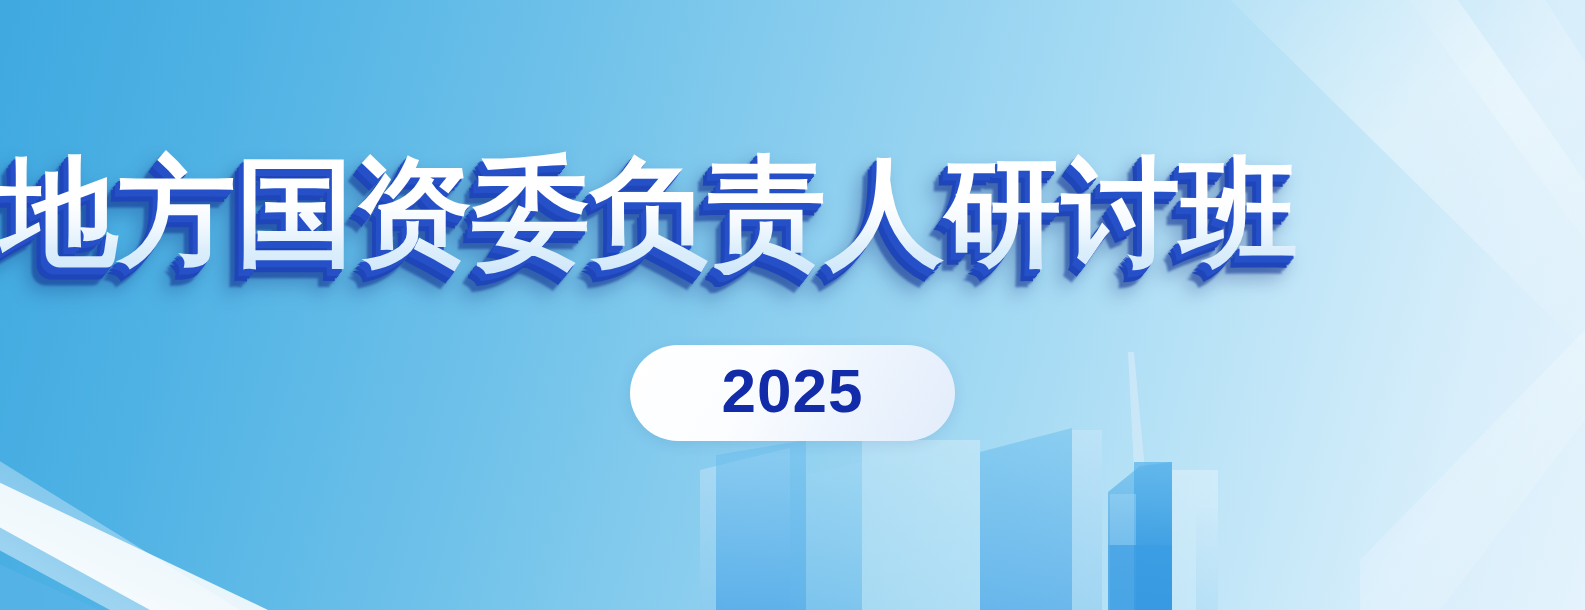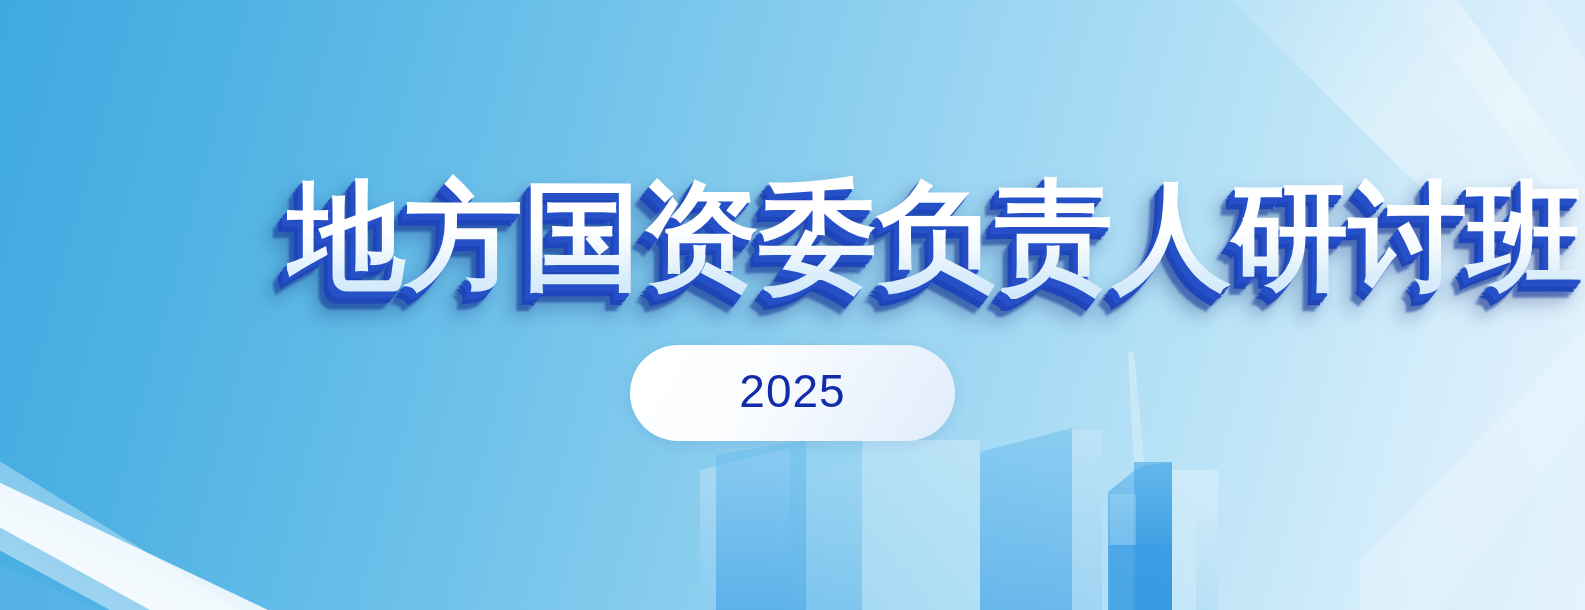--- a/index.html
+++ b/index.html
@@ -31,23 +31,22 @@
     pointer-events: none;
   }
   .bg-svg { display: block; width: 1585px; height: 610px; }
 
   
   .title-wrap {
     position: absolute;
     left: 0;
     top: 150px;
     width: 1585px;
-    text-align: right;
+    text-align: left;
     z-index: 5;
-    margin-top: 24px;
   }
   .title {
     display: inline-block;
     font-family: "DejaVu Sans", "Liberation Sans", sans-serif;
     font-size: 118px;
     line-height: 1.06;
     font-weight: 700;
     letter-spacing: 0px;
     white-space: nowrap;
     background-image: linear-gradient(180deg,
@@ -86,22 +85,22 @@
     border-radius: 48px;
     background: linear-gradient(120deg,
         #ffffff 0%,
         #fbfdff 38%,
         #edf4fd 68%,
         #e2ecfb 100%);
     box-shadow: 0 3px 14px rgba(30,70,150,0.12);
   }
   .pill-text {
     font-family: "Liberation Sans", "DejaVu Sans", sans-serif;
-    font-size: 46px;
-    font-weight: 400;
+    font-size: 62px;
+    font-weight: 700;
     color: #122ba8;
     letter-spacing: 1px;
     line-height: 1;
     transform: translateY(-2px);
   }
 </style>
 </head>
 <body>
 
 <div id="banner">

